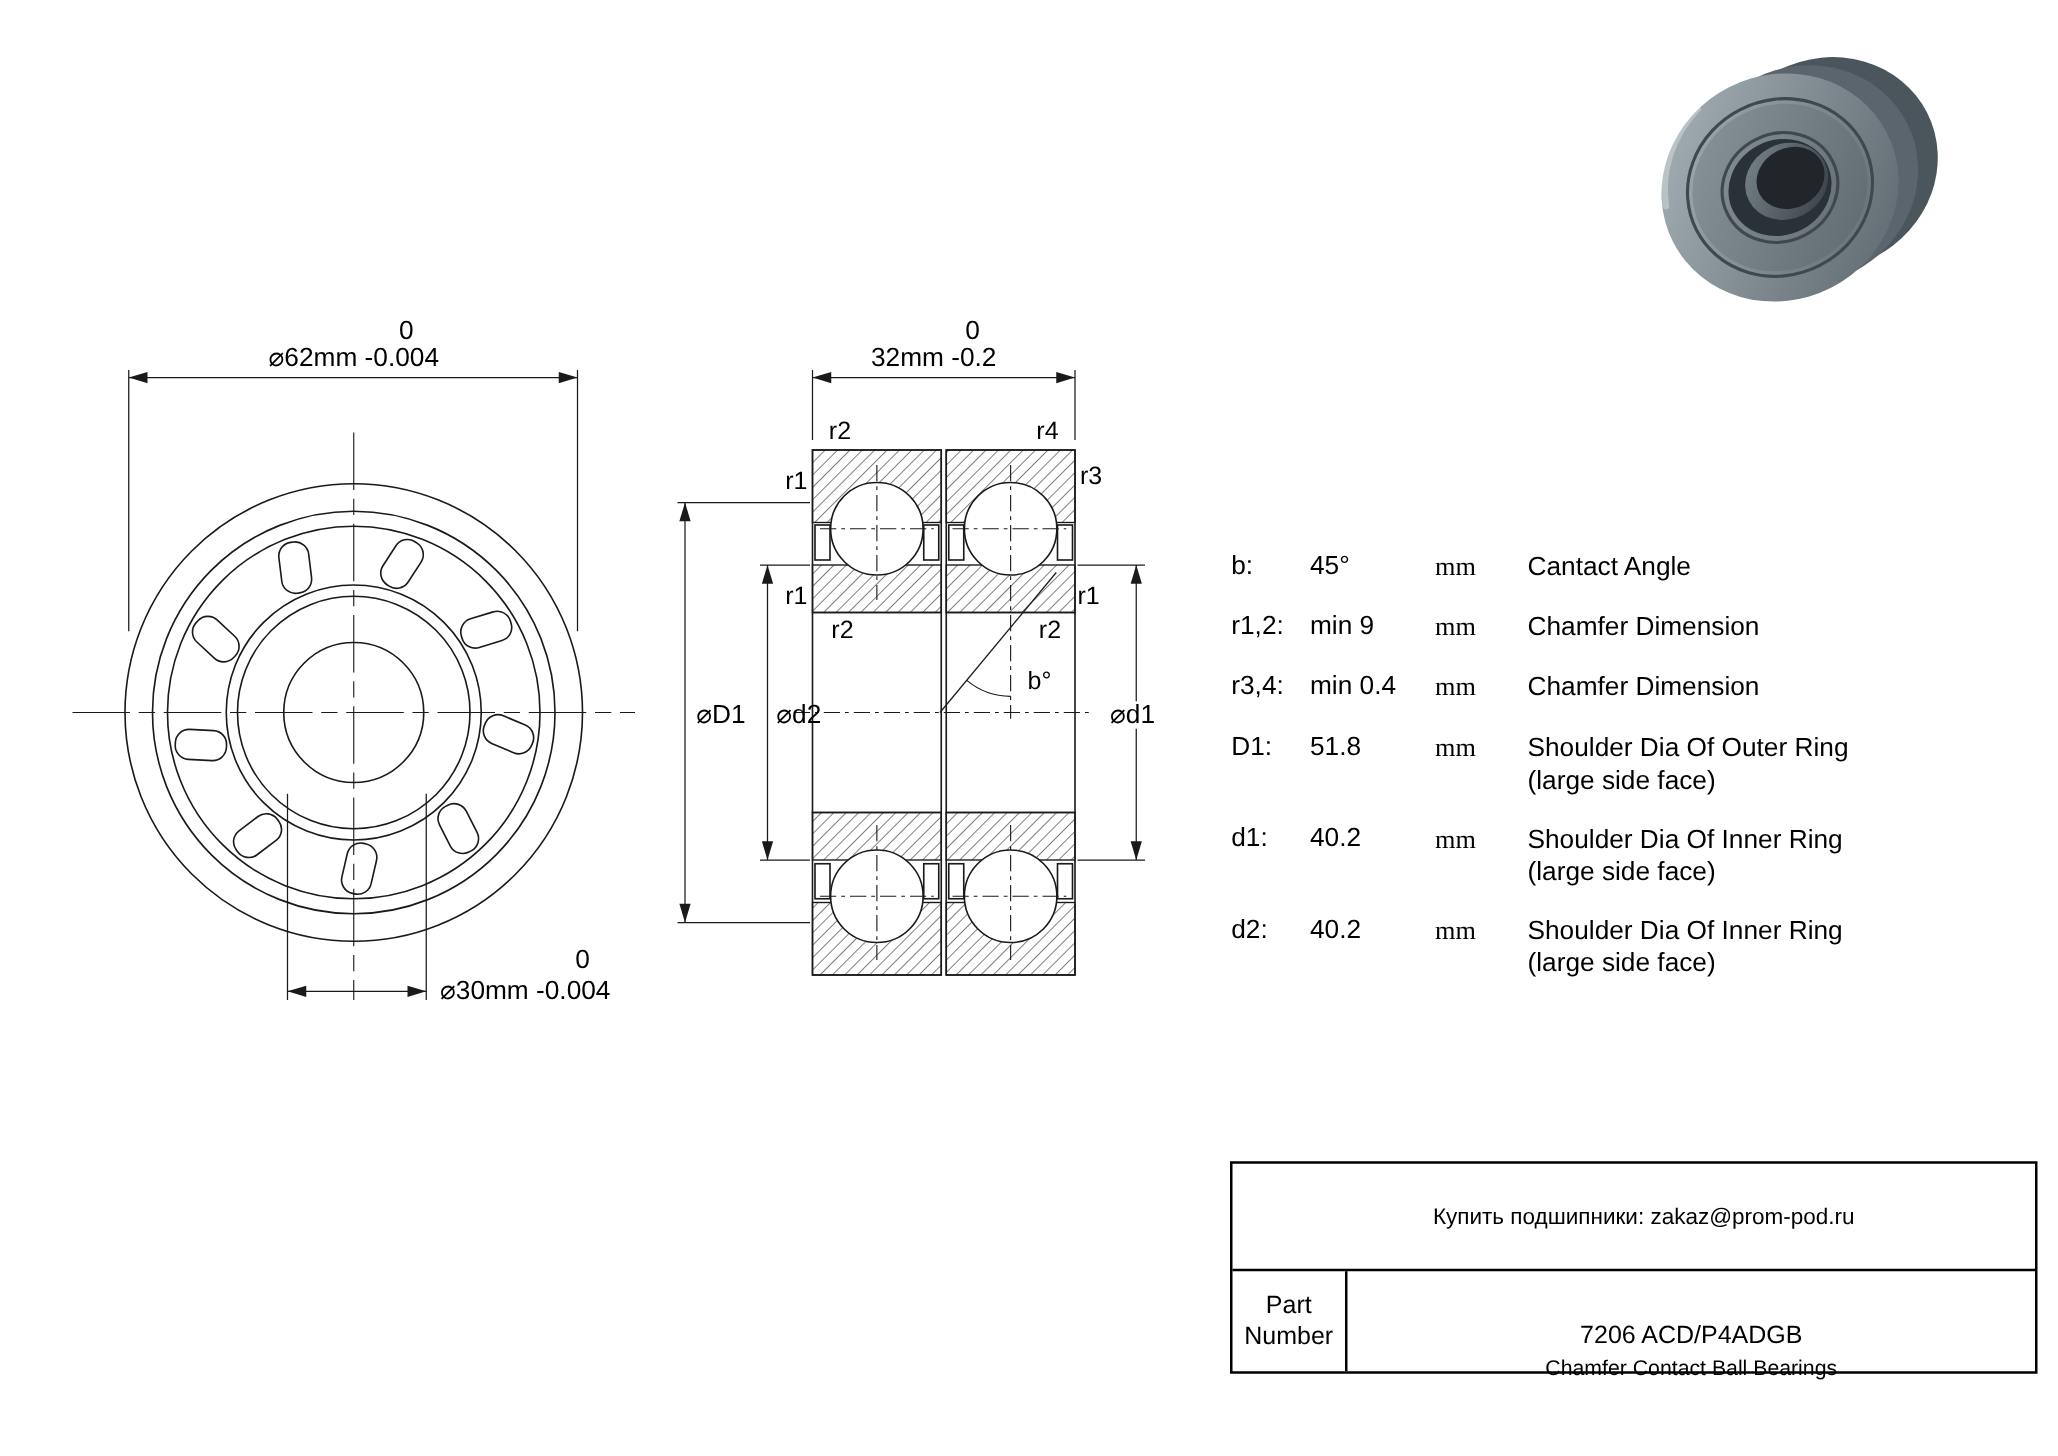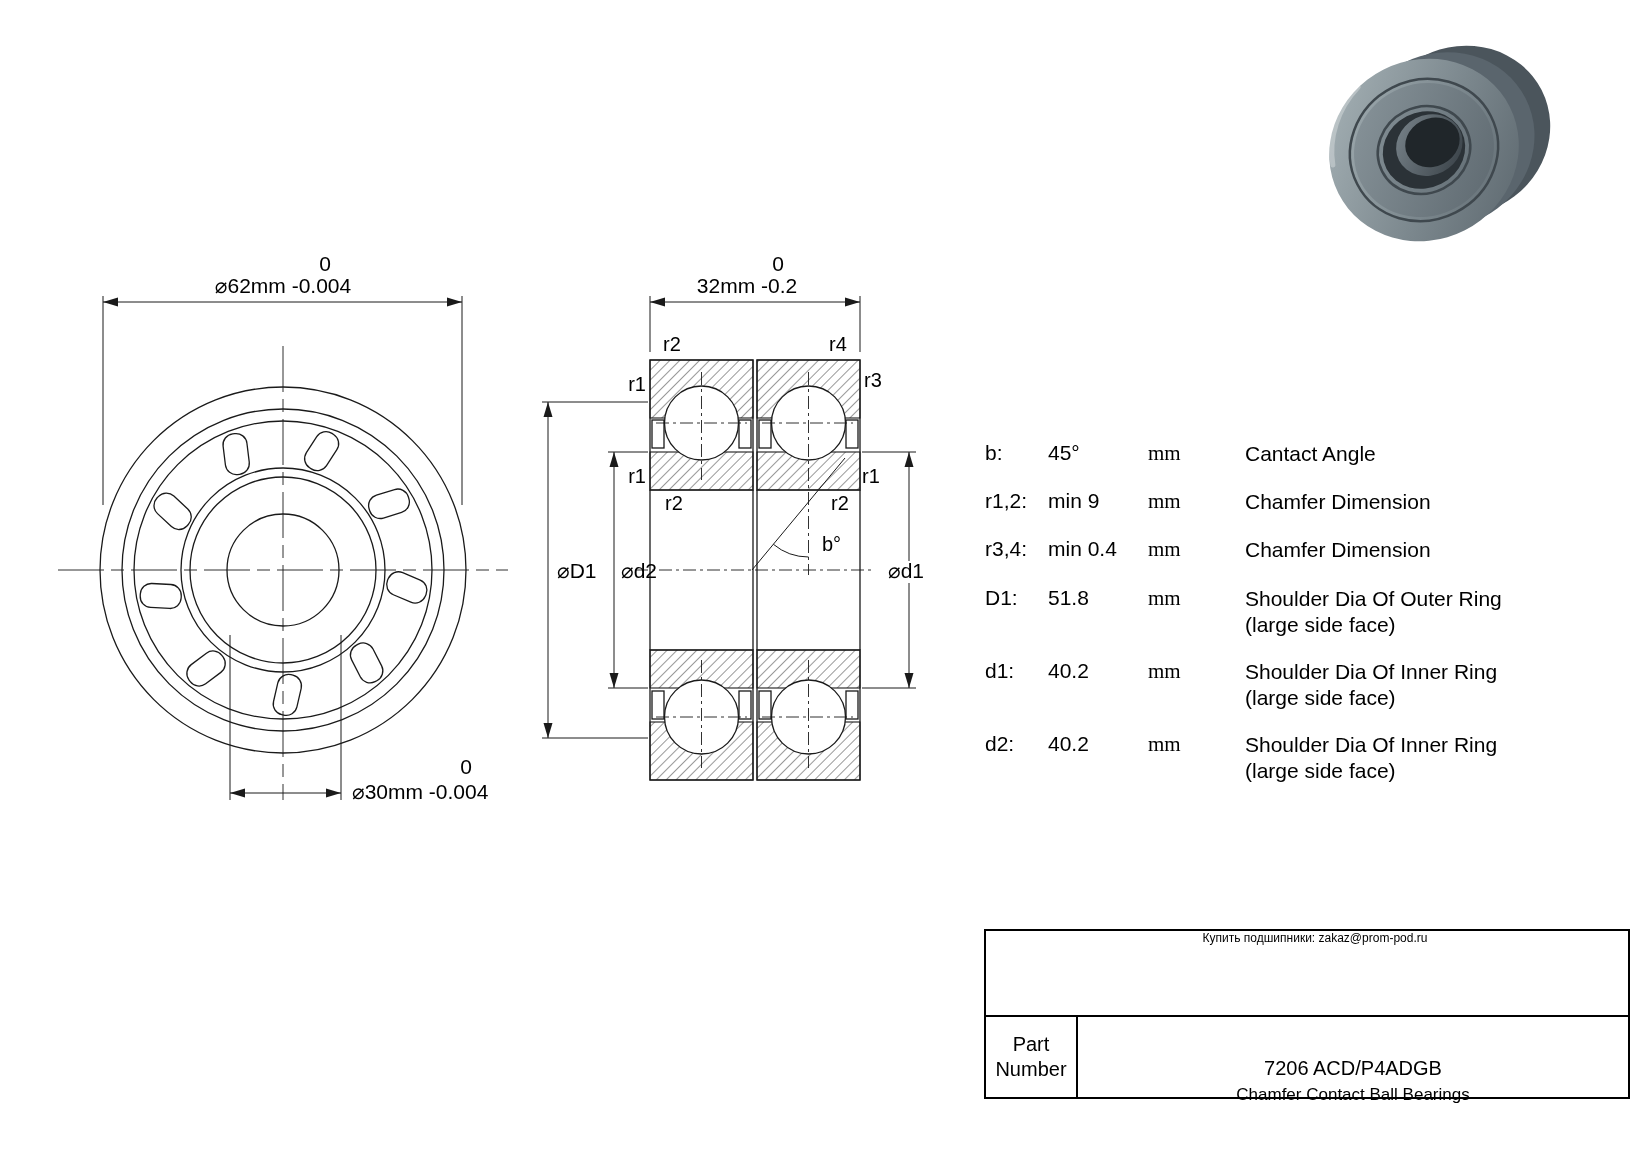--- a/index.html
+++ b/index.html
@@ -14,27 +14,27 @@
   .cl{stroke:#1a1a1a;stroke-width:0.9;stroke-dasharray:46 7 13 7;fill:none;}
   .cd{stroke:#1a1a1a;stroke-width:0.9;stroke-dasharray:13 4 3 4;fill:none;}
   .t21{font-size:21px;}
   .t20{font-size:20px;}
 
   
   .spec{position:absolute;left:0;top:0;width:100%;height:100%;font-size:21px;pointer-events:none;}
   .srow{position:absolute;left:0;width:100%;}
   .sc{position:absolute;top:0;white-space:nowrap;}
   .sp{left:985px;} .sv{left:1048px;} .su{left:1148px;font-family:Liberation Serif, serif;} .sd{left:1222px;}
-  .dl{display:block;line-height:26px;margin-left:23px;}
+  .dl{display:block;line-height:26px;}
 
   
   .tblock{position:absolute;left:984px;top:929px;width:646px;height:170px;
           border:2px solid #000;box-sizing:border-box;background:#fff;}
   .tb-top{height:86px;border-bottom:2px solid #000;box-sizing:border-box;
-          display:flex;justify-content:center;font-size:12px;padding-left:16px;}
+          display:flex;align-items:center;justify-content:center;font-size:18px;padding-left:16px;}
   .tb-bottom{display:flex;height:80px;}
   .tb-left{width:92px;border-right:2px solid #000;box-sizing:border-box;
            display:flex;flex-direction:column;align-items:center;justify-content:center;
            font-size:20px;line-height:25px;}
   .tb-right{flex:1;display:flex;flex-direction:column;align-items:center;justify-content:center;margin-top:48px;}
   .tb-pn{font-size:20px;}
   .tb-pt{font-size:17px;margin-top:5px;}
 </style>
 </head>
 <body>

